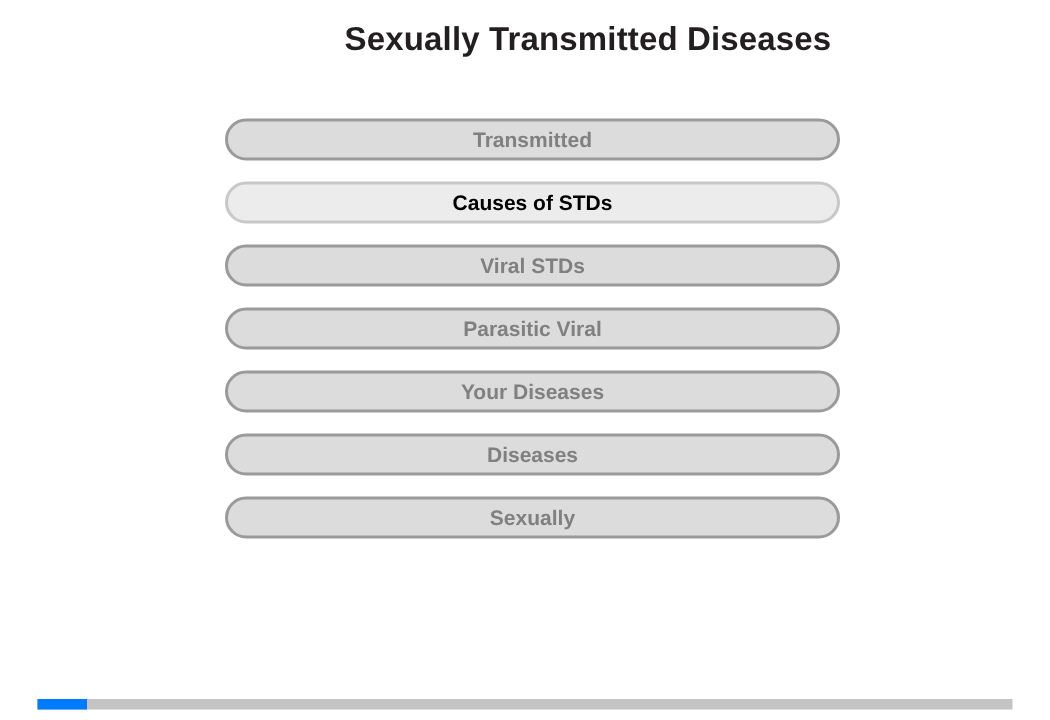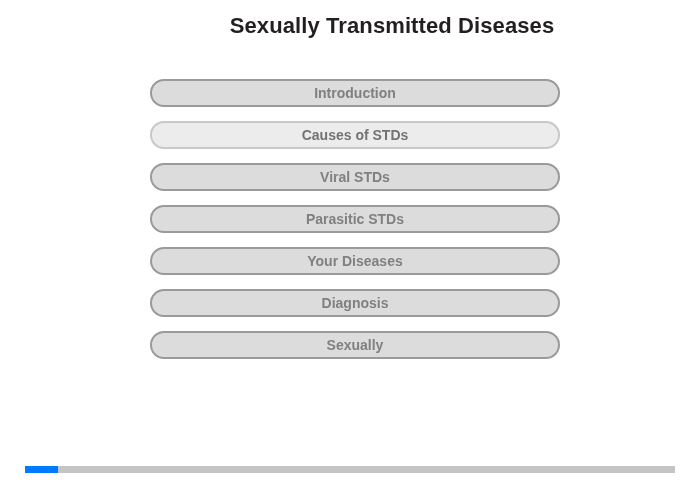--- a/index.html
+++ b/index.html
@@ -54,21 +54,21 @@
     user-select: none;
   }
 
   .menu-item:last-child {
     margin-bottom: 0;
   }
 
   .menu-item.active {
     background: #ececec;
     border: 2px solid #c8c8c8;
-    color: #737373;
+    color: #000000;
   }
 
   .menu-item-label {
     line-height: 1;
     text-align: center;
   }
 
   #progress-bar {
     position: absolute;
     left: 25px;
@@ -83,36 +83,36 @@
     background: #007bff;
   }
 </style>
 </head>
 <body>
 
 <div id="page-title">Sexually Transmitted Diseases</div>
 
 <div id="menu-list">
     <div class="menu-item">
-      <span class="menu-item-label">Introduction</span>
+      <span class="menu-item-label">Transmitted</span>
     </div>
     <div class="menu-item active">
       <span class="menu-item-label">Causes of STDs</span>
     </div>
     <div class="menu-item">
       <span class="menu-item-label">Viral STDs</span>
     </div>
     <div class="menu-item">
-      <span class="menu-item-label">Parasitic STDs</span>
+      <span class="menu-item-label">Parasitic Viral</span>
     </div>
     <div class="menu-item">
       <span class="menu-item-label">Your Diseases</span>
     </div>
     <div class="menu-item">
-      <span class="menu-item-label">Diagnosis</span>
+      <span class="menu-item-label">Diseases</span>
     </div>
     <div class="menu-item">
       <span class="menu-item-label">Sexually</span>
     </div>
   </div>
 
 <div id="progress-bar">
   <div id="progress-fill" style="width: 5%;"></div>
 </div>
 

